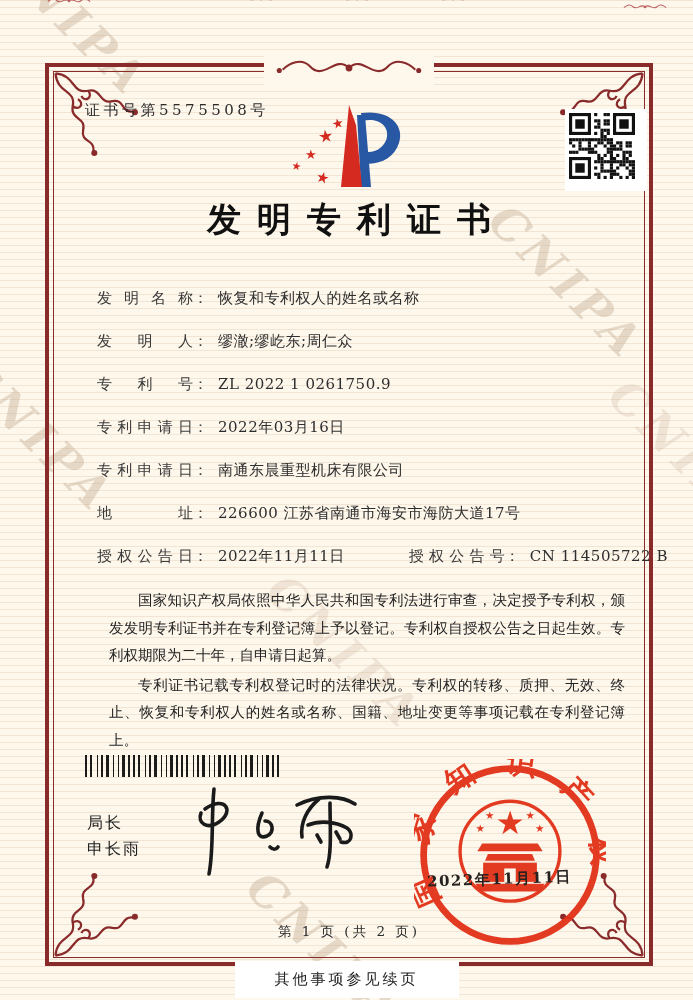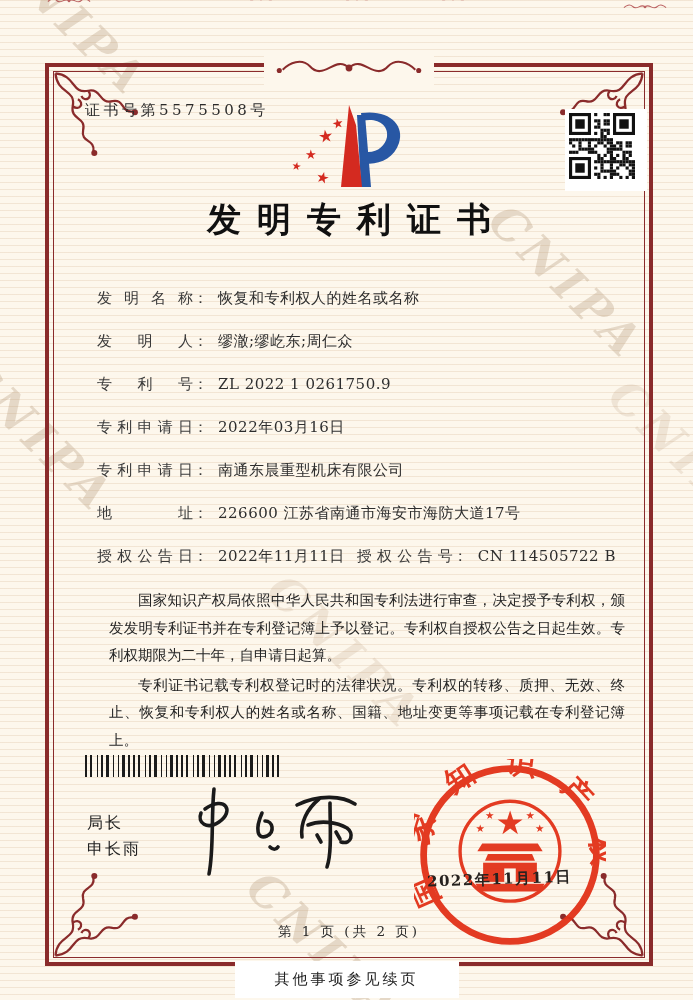--- a/index.html
+++ b/index.html
@@ -23,21 +23,21 @@
   .logo{position:absolute;left:236px;top:36px;width:128px;height:92px;}
   .qr{position:absolute;left:516px;top:42px;width:74px;height:74px;background:#fff;padding:4px;}
   .qr svg{display:block;width:66px;height:66px;fill:#111;}
   .title{position:absolute;left:0;top:130px;width:100%;margin:0;text-align:center;
     font-size:34px;font-weight:bold;letter-spacing:16px;padding-left:16px;box-sizing:border-box;color:#101010;}
   .fields{position:absolute;left:36px;top:218px;right:28px;}
   .field-row{margin-bottom:17px;font-size:15px;line-height:26px;color:#333;white-space:nowrap;}
   .field-label{display:inline-block;width:96px;text-align:justify;text-align-last:justify;color:#3a3a3a;margin-left:12px;}
   .colon{margin-right:10px;color:#3a3a3a;}
   .field-value{color:#2e2e2e;letter-spacing:.5px;}
-  .grant-row{display:flex;}
+  .grant-row{display:flex;gap:52px;}
   .paragraphs{position:absolute;left:36px;right:24px;top:520px;font-size:14.5px;line-height:1.9;
     color:#242424;text-align:justify;margin-left:24px;}
   .paragraphs p{margin:0 0 2px 0;text-indent:2em;}
   .barcode{position:absolute;left:36px;top:688px;width:200px;height:22px;}
   .barcode svg{width:200px;height:22px;fill:#1b1b1b;}
   .signer-title{position:absolute;left:38px;top:740px;font-size:16px;color:#222;letter-spacing:2px;margin-top:6px;}
   .signer-name{position:absolute;left:38px;top:772px;font-size:16px;color:#222;letter-spacing:2px;}
   .signature{position:absolute;left:118px;top:710px;width:215px;height:102px;}
   .seal{position:absolute;left:365px;top:692px;width:192px;height:192px;opacity:.95;}
   .seal-date{position:absolute;left:378px;top:803px;font-size:15px;font-weight:bold;color:#26221f;

